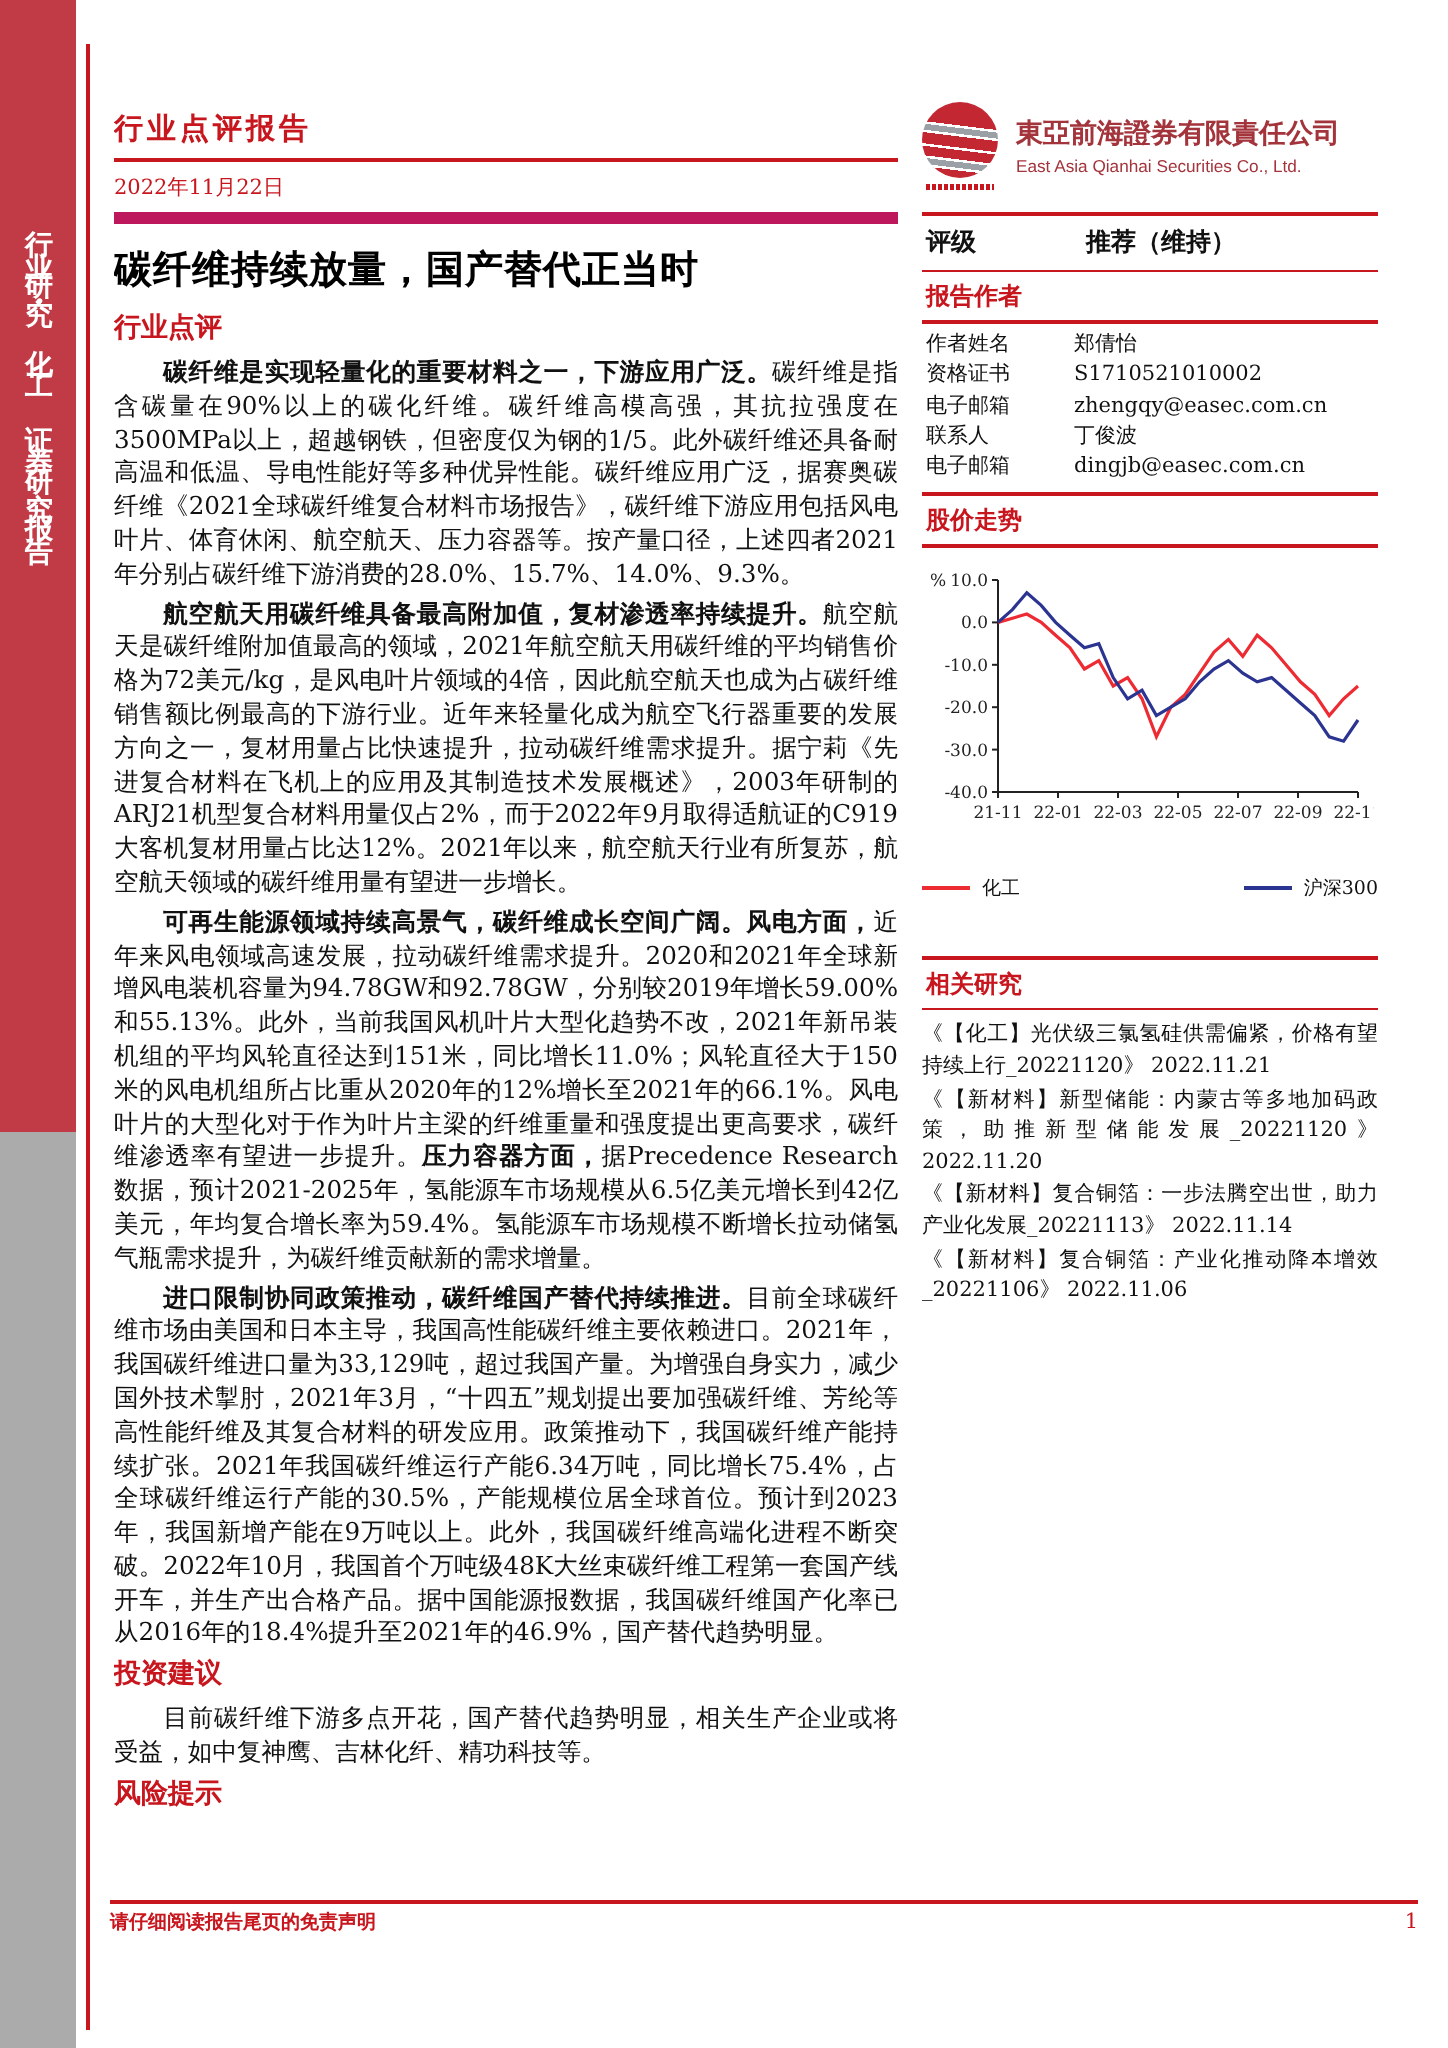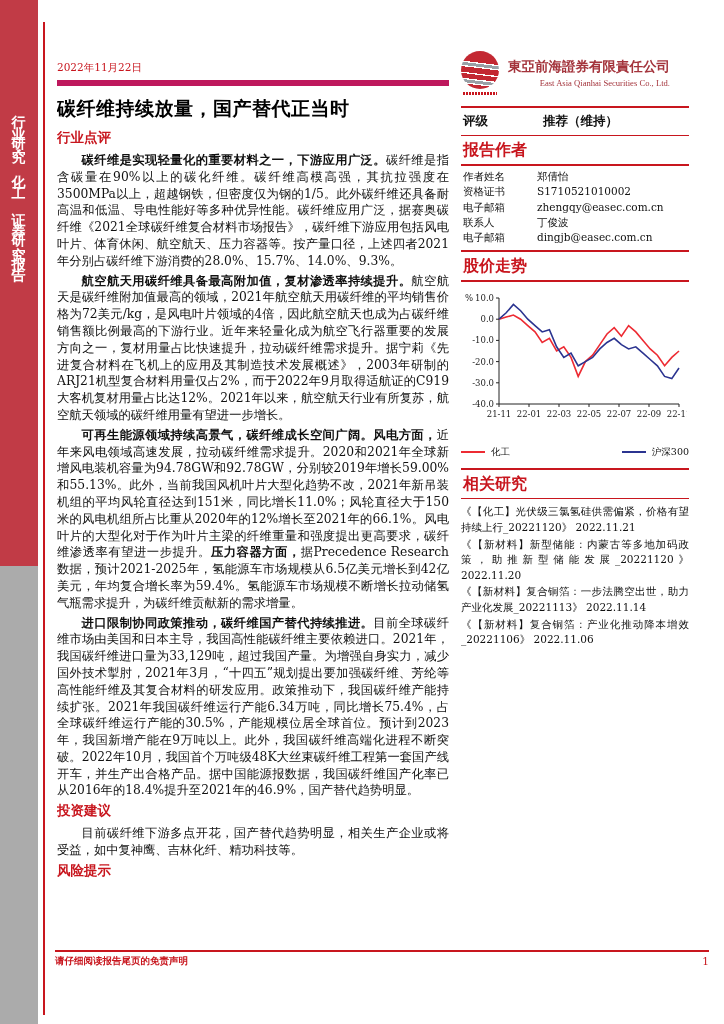--- a/index.html
+++ b/index.html
@@ -36,34 +36,34 @@
   .logo-globe{width:38px;height:38px;border-radius:50%;
     background:linear-gradient(187deg,
       #C32832 0 33%, #fff 33% 36%, #9aa0a6 36% 43%, #fff 43% 46%,
       #C32832 46% 59%, #fff 59% 62%, #C32832 62% 73%, #fff 73% 76%,
       #9aa0a6 76% 83%, #fff 83% 86%, #C32832 86% 100%);}
   .logo-caption{width:34px;height:3px;margin-top:3px;
     background:repeating-linear-gradient(90deg,#C8161E 0 2px,rgba(0,0,0,0) 2px 3px);}
   .brand-cn{color:#A4343C;font-weight:bold;font-size:13.5px;white-space:nowrap;
     font-family:"Liberation Sans","DejaVu Sans",sans-serif;}
   .brand-en{color:#A4343C;font-size:8.6px;margin-top:2px;
-    font-family:Liberation Serif, serif;text-align:right;}
+    font-family:Liberation Sans, sans-serif;}
   .rating-row{display:flex;border-top:2px solid #C8161E;border-bottom:1.5px solid #C8161E;
     padding:5px 2px;font-size:12.5px;font-weight:bold;}
   .rating-label{width:80px;flex:none;}
-  .panel-heading{color:#C8161E;font-weight:bold;font-size:16px;padding:4px 2px 3px;
+  .panel-heading{color:#C8161E;font-weight:bold;font-size:12px;padding:4px 2px 3px;
     border-bottom:2px solid #C8161E;}
   .authors-table{border-bottom:2.5px solid #C8161E;padding:3px 2px 5px;}
   .author-row{display:flex;font-size:10.5px;line-height:15.3px;}
   .author-label{width:74px;flex:none;}
   .author-value{font-family:"DejaVu Serif","Liberation Serif",serif;}
   .chart-wrap{padding:6px 0 2px;}
   .legend{display:flex;justify-content:space-between;gap:30px;font-size:9.5px;margin-top:14px;}
   .legend-swatch{display:inline-block;width:24px;height:2px;margin-right:6px;vertical-align:2px;}
-  .topline{border-top:2px solid #C8161E;margin-top:7px;border-bottom:1.5px solid #C8161E;}
+  .topline{border-top:2px solid #C8161E;margin-top:25px;border-bottom:1.5px solid #C8161E;}
   .research-list{padding-top:5px;}
   .research-item{font-size:10.5px;line-height:15.6px;text-align:justify;margin:0 0 1px;}
 
   
   .footer{position:absolute;left:55px;right:15px;top:950px;border-top:2px solid #C8161E;
     padding-top:3px;display:flex;justify-content:space-between;align-items:flex-start;}
   .disclaimer{color:#C8161E;font-weight:bold;font-size:9.5px;}
   .pagenum{color:#C8161E;font-size:10.5px;}
 </style>
 </head>
@@ -71,20 +71,21 @@
 
 <div class="page">
 
   <div class="sidebar-red">
     <div class="sidebar-text">行业研究·化工·证券研究报告</div>
   </div>
   <div class="sidebar-gray"></div>
   <div class="vline"></div>
 
   <div class="left-col">
+    <div class="report-type">行业点评报告</div>
     <div class="date-row">2022年11月22日</div>
     <h1 class="title">碳纤维持续放量，国产替代正当时</h1>
 
     <h2 class="sec">行业点评</h2>
     <div>
         <p class="body-para"><span class="seg-bold">碳纤维是实现轻量化的重要材料之一，下游应用广泛。</span><span>碳纤维是指含碳量在90%以上的碳化纤维。碳纤维高模高强，其抗拉强度在3500MPa以上，超越钢铁，但密度仅为钢的1/5。此外碳纤维还具备耐高温和低温、导电性能好等多种优异性能。碳纤维应用广泛，据赛奥碳纤维《2021全球碳纤维复合材料市场报告》，碳纤维下游应用包括风电叶片、体育休闲、航空航天、压力容器等。按产量口径，上述四者2021年分别占碳纤维下游消费的28.0%、15.7%、14.0%、9.3%。</span></p>
         <p class="body-para"><span class="seg-bold">航空航天用碳纤维具备最高附加值，复材渗透率持续提升。</span><span>航空航天是碳纤维附加值最高的领域，2021年航空航天用碳纤维的平均销售价格为72美元/kg，是风电叶片领域的4倍，因此航空航天也成为占碳纤维销售额比例最高的下游行业。近年来轻量化成为航空飞行器重要的发展方向之一，复材用量占比快速提升，拉动碳纤维需求提升。据宁莉《先进复合材料在飞机上的应用及其制造技术发展概述》，2003年研制的ARJ21机型复合材料用量仅占2%，而于2022年9月取得适航证的C919大客机复材用量占比达12%。2021年以来，航空航天行业有所复苏，航空航天领域的碳纤维用量有望进一步增长。</span></p>
         <p class="body-para"><span class="seg-bold">可再生能源领域持续高景气，碳纤维成长空间广阔。风电方面，</span><span>近年来风电领域高速发展，拉动碳纤维需求提升。2020和2021年全球新增风电装机容量为94.78GW和92.78GW，分别较2019年增长59.00%和55.13%。此外，当前我国风机叶片大型化趋势不改，2021年新吊装机组的平均风轮直径达到151米，同比增长11.0%；风轮直径大于150米的风电机组所占比重从2020年的12%增长至2021年的66.1%。风电叶片的大型化对于作为叶片主梁的纤维重量和强度提出更高要求，碳纤维渗透率有望进一步提升。</span><span class="seg-bold">压力容器方面，</span><span>据Precedence Research数据，预计2021-2025年，氢能源车市场规模从6.5亿美元增长到42亿美元，年均复合增长率为59.4%。氢能源车市场规模不断增长拉动储氢气瓶需求提升，为碳纤维贡献新的需求增量。</span></p>
         <p class="body-para"><span class="seg-bold">进口限制协同政策推动，碳纤维国产替代持续推进。</span><span>目前全球碳纤维市场由美国和日本主导，我国高性能碳纤维主要依赖进口。2021年，我国碳纤维进口量为33,129吨，超过我国产量。为增强自身实力，减少国外技术掣肘，2021年3月，“十四五”规划提出要加强碳纤维、芳纶等高性能纤维及其复合材料的研发应用。政策推动下，我国碳纤维产能持续扩张。2021年我国碳纤维运行产能6.34万吨，同比增长75.4%，占全球碳纤维运行产能的30.5%，产能规模位居全球首位。预计到2023年，我国新增产能在9万吨以上。此外，我国碳纤维高端化进程不断突破。2022年10月，我国首个万吨级48K大丝束碳纤维工程第一套国产线开车，并生产出合格产品。据中国能源报数据，我国碳纤维国产化率已从2016年的18.4%提升至2021年的46.9%，国产替代趋势明显。</span></p>
       </div>

